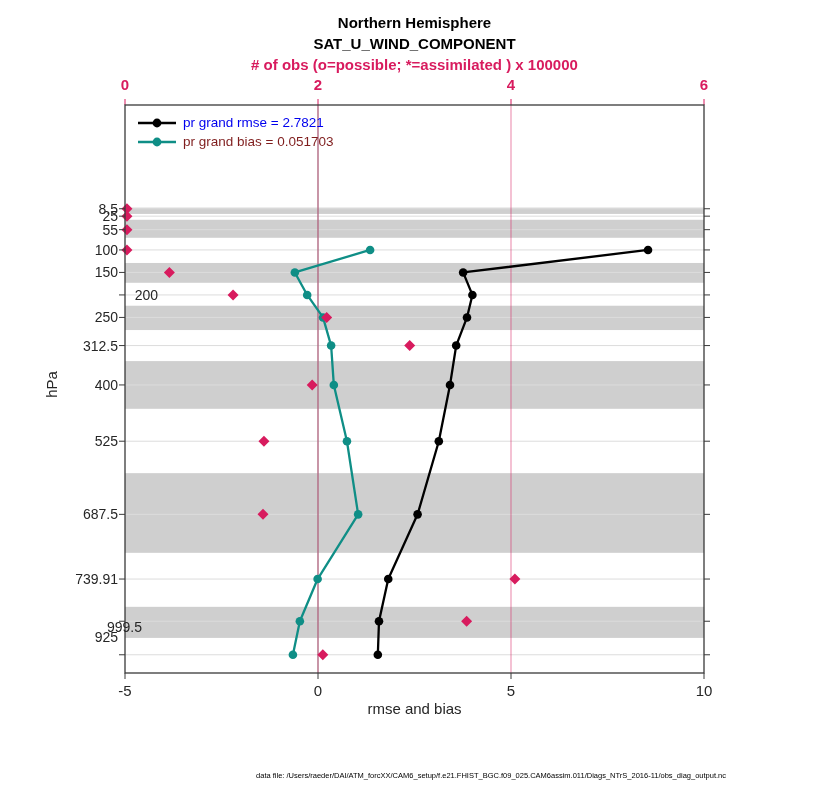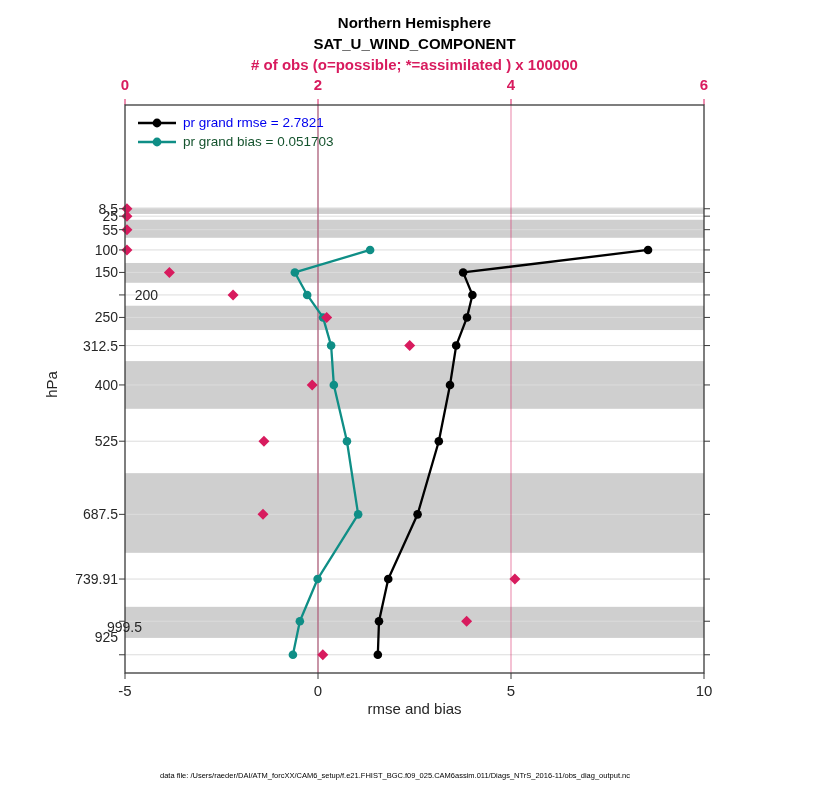--- a/index.html
+++ b/index.html
@@ -16,21 +16,21 @@
   .x-tick{color:#262626;}
   .ylabel{position:absolute;left:38px;top:376px;font-size:15px;color:#262626;transform:rotate(-90deg);transform-origin:center;}
   .plot-wrap{position:absolute;left:125px;top:105px;width:579px;height:568px;}
   svg{overflow:visible;display:block;}
   .legend{position:absolute;left:137px;top:113px;}
   .lrow{display:flex;align-items:center;height:19px;}
   .lrow span{font-size:13.5px;color:#0000ee;white-space:nowrap;}
   .lsample{width:40px;height:12px;margin-right:6px;}
   .xlabel{position:absolute;left:125px;top:700px;width:579px;text-align:center;font-size:15px;color:#262626;}
   .timespan{position:absolute;left:0;top:721px;width:830px;text-align:center;font-size:15.5px;color:#262626;}
-  .datafile{position:absolute;left:0;top:771px;width:790px;text-align:center;font-size:7.5px;color:#000;}
+  .datafile{position:absolute;left:0;top:771px;width:726px;text-align:right;font-size:7.5px;color:#000;}
 </style>
 </head>
 <body>
 
 <div class="fig">
 
   <div class="titles">
     <div class="t1">Northern Hemisphere</div>
     <div class="t2">SAT_U_WIND_COMPONENT</div>
     <div class="obs-label" id="obs-label" style="color: rgb(216, 27, 94);"># of obs (o=possible; *=assimilated ) x 100000</div>
@@ -189,19 +189,19 @@
         <line id="ls0" x1="1" y1="6" x2="39" y2="6" stroke-width="2.4" stroke="#000000"></line>
         <circle id="lc0" cx="20" cy="6" r="4.4" fill="#000000"></circle>
       </svg>
       <span style="color: rgb(0, 0, 238);">pr grand rmse = 2.7821</span>
     </div>
     <div class="lrow">
       <svg class="lsample" viewBox="0 0 40 12">
         <line id="ls1" x1="1" y1="6" x2="39" y2="6" stroke-width="2.4" stroke="#0f8e86"></line>
         <circle id="lc1" cx="20" cy="6" r="4.4" fill="#0f8e86"></circle>
       </svg>
-      <span style="color: #14532d;">pr grand bias = 0.051703</span>
+      <span style="color: #7f1d1d;">pr grand bias = 0.051703</span>
     </div>
   </div>
 
   <div class="xlabel">rmse and bias</div>
   <div class="datafile">data file: /Users/raeder/DAI/ATM_forcXX/CAM6_setup/f.e21.FHIST_BGC.f09_025.CAM6assim.011/Diags_NTrS_2016-11/obs_diag_output.nc</div>
 </div>
 
 </body></html>

